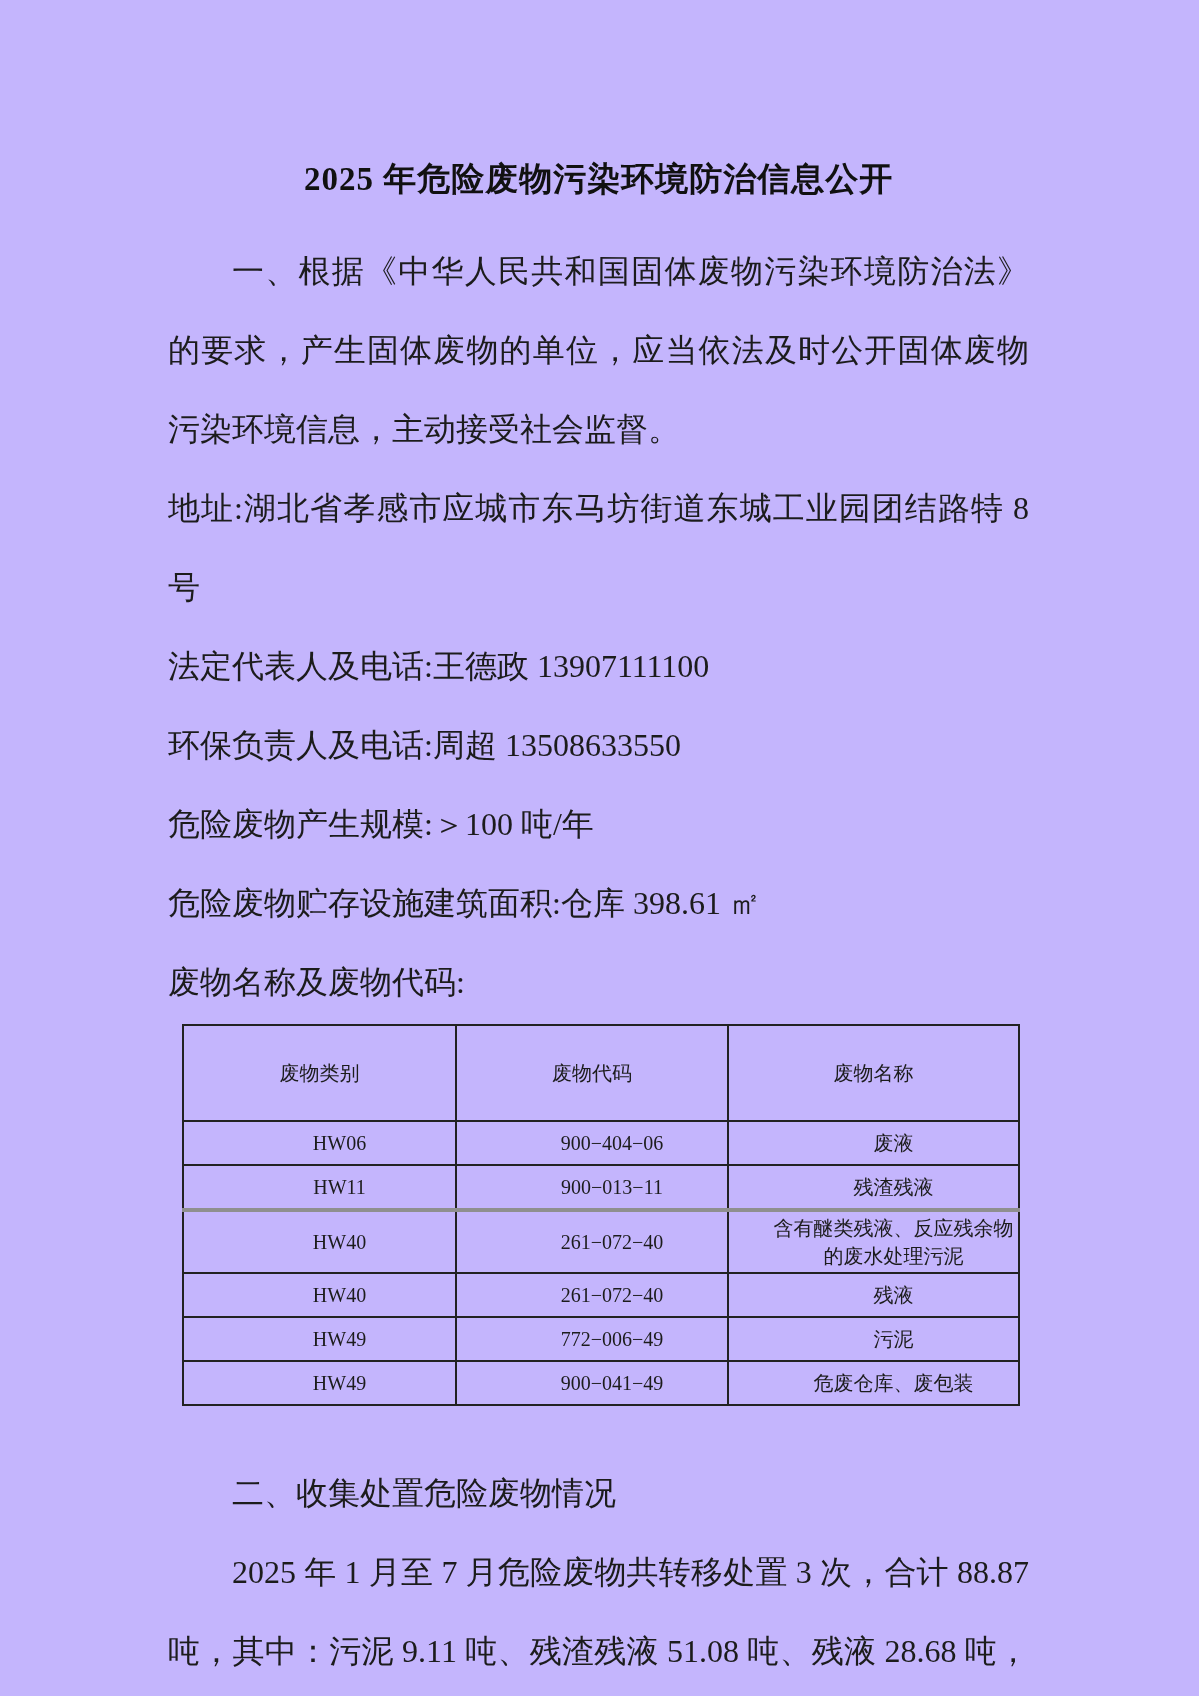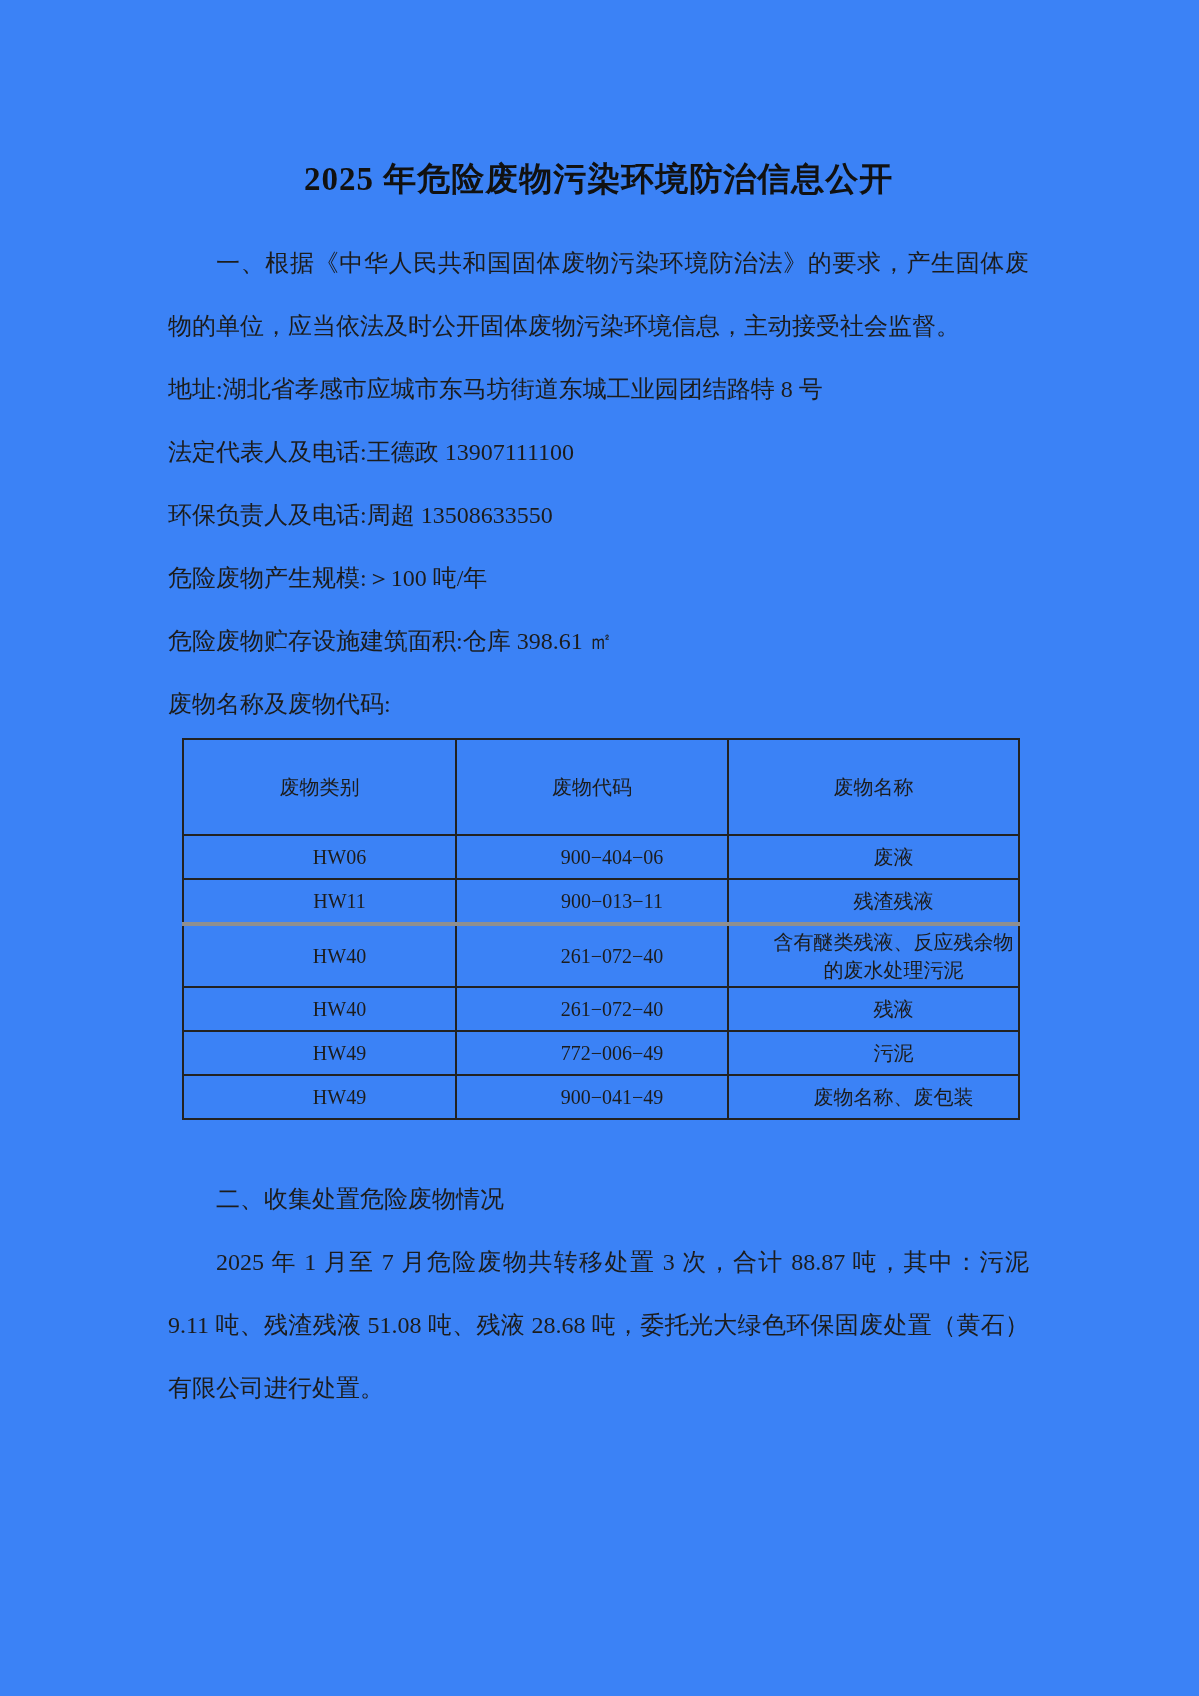--- a/index.html
+++ b/index.html
@@ -12,35 +12,35 @@
     height: 1696px;
     overflow: hidden;
     font-family: "Liberation Serif", "DejaVu Serif", serif;
     color: #1c1c1c;
   }
   .page {
     box-sizing: border-box;
     width: 1199px;
     height: 1696px;
     padding: 156px 170px 0 168px;
-    background: #3b82f6;
+    background: #c4b5fd;
   }
   .doc-title {
     margin: 0;
     font-size: 33px;
     line-height: 46px;
     font-weight: 700;
     text-align: center;
     letter-spacing: 1px;
     color: #111111;
   }
   .body-line {
     margin: 0;
-    font-size: 24px;
-    line-height: 63px;
+    font-size: 32px;
+    line-height: 79px;
     text-align: justify;
   }
   .intro-para {
     margin: 30px 0 0 0;
     text-indent: 2em;
   }
   .indent {
     text-indent: 2em;
   }
   .waste-table {
@@ -137,21 +137,21 @@
         <td>残液</td>
       </tr>
       <tr>
         <td>HW49</td>
         <td>772−006−49</td>
         <td>污泥</td>
       </tr>
       <tr>
         <td>HW49</td>
         <td>900−041−49</td>
-        <td>废物名称、废包装</td>
+        <td>危废仓库、废包装</td>
       </tr>
     </tbody>
   </table>
 
   <p class="body-line indent section2-heading">二、收集处置危险废物情况</p>
 
   <p class="body-line section2-body">2025 年 1 月至 7 月危险废物共转移处置 3 次，合计 88.87 吨，其中：污泥 9.11 吨、残渣残液 51.08 吨、残液 28.68 吨，委托光大绿色环保固废处置（黄石）有限公司进行处置。</p>
 
 </div>
 

